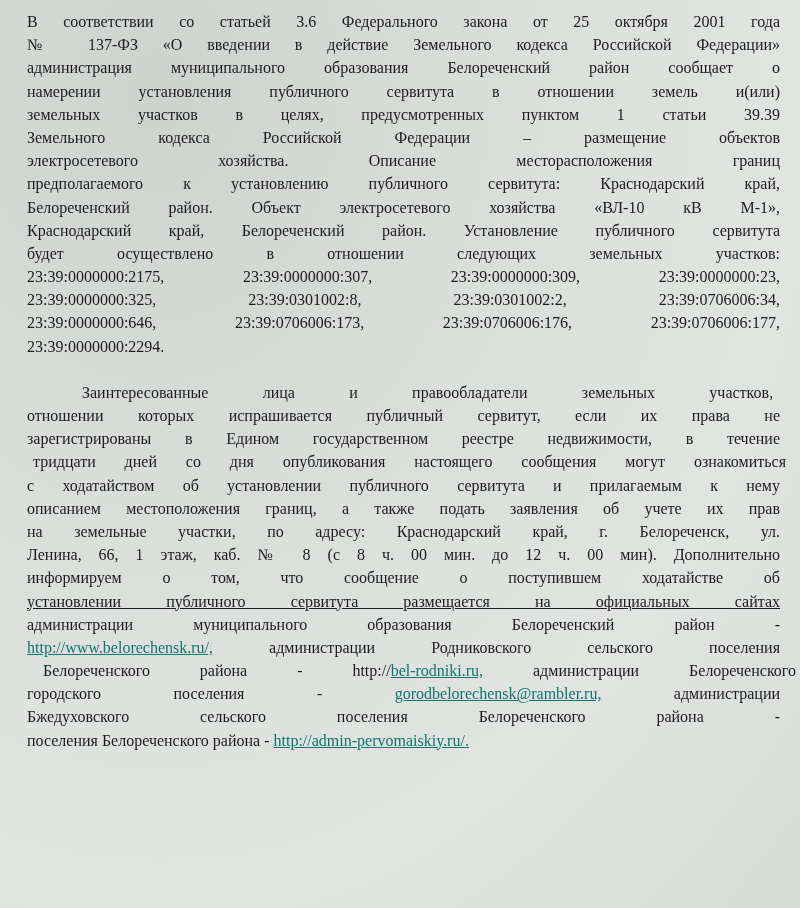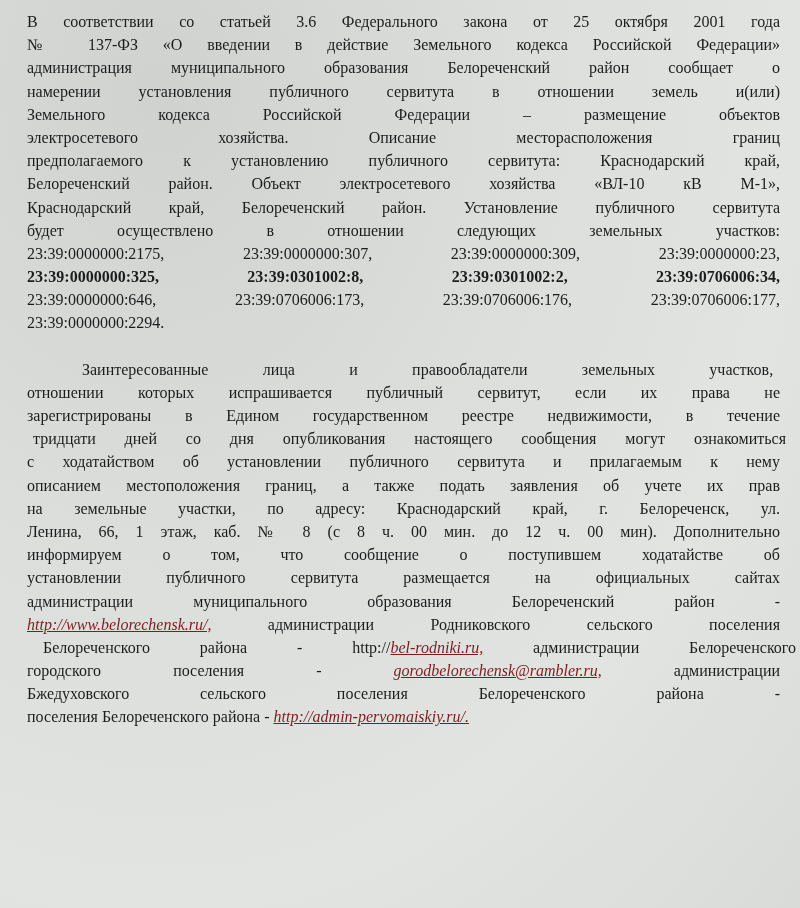--- a/index.html
+++ b/index.html
@@ -12,56 +12,57 @@
   .page { position:relative; padding:10px 20px 0 27px; }
   .line {
     display:block; height:23.2px; line-height:23.2px;
     font-size:16px; white-space:nowrap;
     text-align:justify; text-align-last:justify;
     transform-origin:left center;
   }
   .line.last { text-align-last:left; }
   .gap { height:23px; }
   .indent { padding-left:55px; }
-  a.link { color:#7f1d1d; text-decoration:underline;font-style:italic; }
+  a.link { color:#0f766e; text-decoration:underline; }
 </style>
 </head>
 <body>
 
 <div class="page">
   <div>
     <span class="line" style="display: block; width: 753px;">В соответствии со статьей 3.6 Федерального закона от 25 октября 2001 года</span>
     <span class="line" style="display: block; width: 753px;">№ 137-ФЗ «О введении в действие Земельного кодекса Российской Федерации»</span>
     <span class="line" style="display: block; width: 753px;">администрация муниципального образования Белореченский район сообщает о</span>
     <span class="line" style="display: block; width: 753px;">намерении установления публичного сервитута в отношении земель и(или)</span>
+    <span class="line" style="display: block; width: 753px;">земельных участков в целях, предусмотренных пунктом 1 статьи 39.39</span>
     <span class="line" style="display: block; width: 753px; font-family: Liberation Serif, serif;">Земельного кодекса Российской Федерации – размещение объектов</span>
     <span class="line" style="display: block; width: 753px;">электросетевого хозяйства. Описание месторасположения границ</span>
     <span class="line" style="display: block; width: 753px;">предполагаемого к установлению публичного сервитута: Краснодарский край,</span>
     <span class="line" style="display: block; width: 753px;">Белореченский район. Объект электросетевого хозяйства «ВЛ-10 кВ М-1»,</span>
     <span class="line" style="display: block; width: 753px;">Краснодарский край, Белореченский район. Установление публичного сервитута</span>
     <span class="line" style="display: block; width: 753px;">будет осуществлено в отношении следующих земельных участков:</span>
     <span class="line" style="display: block; width: 753px;">23:39:0000000:2175, 23:39:0000000:307, 23:39:0000000:309, 23:39:0000000:23,</span>
-    <span class="line" style="display: block; width: 753px; font-weight: bold;">23:39:0000000:325, 23:39:0301002:8, 23:39:0301002:2, 23:39:0706006:34,</span>
+    <span class="line" style="display: block; width: 753px;">23:39:0000000:325, 23:39:0301002:8, 23:39:0301002:2, 23:39:0706006:34,</span>
     <span class="line" style="display: block; width: 753px;">23:39:0000000:646, 23:39:0706006:173, 23:39:0706006:176, 23:39:0706006:177,</span>
     <span class="line last" style="display: block; width: 753px;">23:39:0000000:2294.</span>
   </div>
 
   <div class="gap"></div>
 
   <div>
     <span class="line indent" style="display: block; width: 753px;">Заинтересованные лица и правообладатели земельных участков, в</span>
     <span class="line" style="display: block; width: 753px;">отношении которых испрашивается публичный сервитут, если их права не</span>
     <span class="line" style="display: block; width: 753px;">зарегистрированы в Едином государственном реестре недвижимости, в течение</span>
     <span class="line" style="display: block; width: 753px; margin-left: 6px;">тридцати дней со дня опубликования настоящего сообщения могут ознакомиться</span>
     <span class="line" style="display: block; width: 753px;">с ходатайством об установлении публичного сервитута и прилагаемым к нему</span>
     <span class="line" style="display: block; width: 753px;">описанием местоположения границ, а также подать заявления об учете их прав</span>
     <span class="line" style="display: block; width: 753px;">на земельные участки, по адресу: Краснодарский край, г. Белореченск, ул.</span>
     <span class="line" style="display: block; width: 753px;">Ленина, 66, 1 этаж, каб. № 8 (с 8 ч. 00 мин. до 12 ч. 00 мин). Дополнительно</span>
     <span class="line" style="display: block; width: 753px;">информируем о том, что сообщение о поступившем ходатайстве об</span>
-    <span class="line" style="display: block; width: 753px;">установлении публичного сервитута размещается на официальных сайтах</span>
+    <span class="line" style="display: block; width: 753px; text-decoration: underline;">установлении публичного сервитута размещается на официальных сайтах</span>
     <span class="line" style="display: block; width: 753px;">администрации муниципального образования Белореченский район -</span>
 
     <span class="line" style="display: block; width: 753px;">
       <a class="link">http://www.belorechensk.ru/,</a><span> администрации Родниковского сельского поселения</span>
     </span>
     <span class="line" style="display: block; width: 753px; margin-left: 16px;">
       <span>Белореченского района - http://</span><a class="link">bel-rodniki.ru,</a><span> администрации Белореченского</span>
     </span>
     <span class="line" style="display: block; width: 753px;">
       <span>городского поселения - </span><a class="link">gorodbelorechensk@rambler.ru,</a><span> администрации</span>

